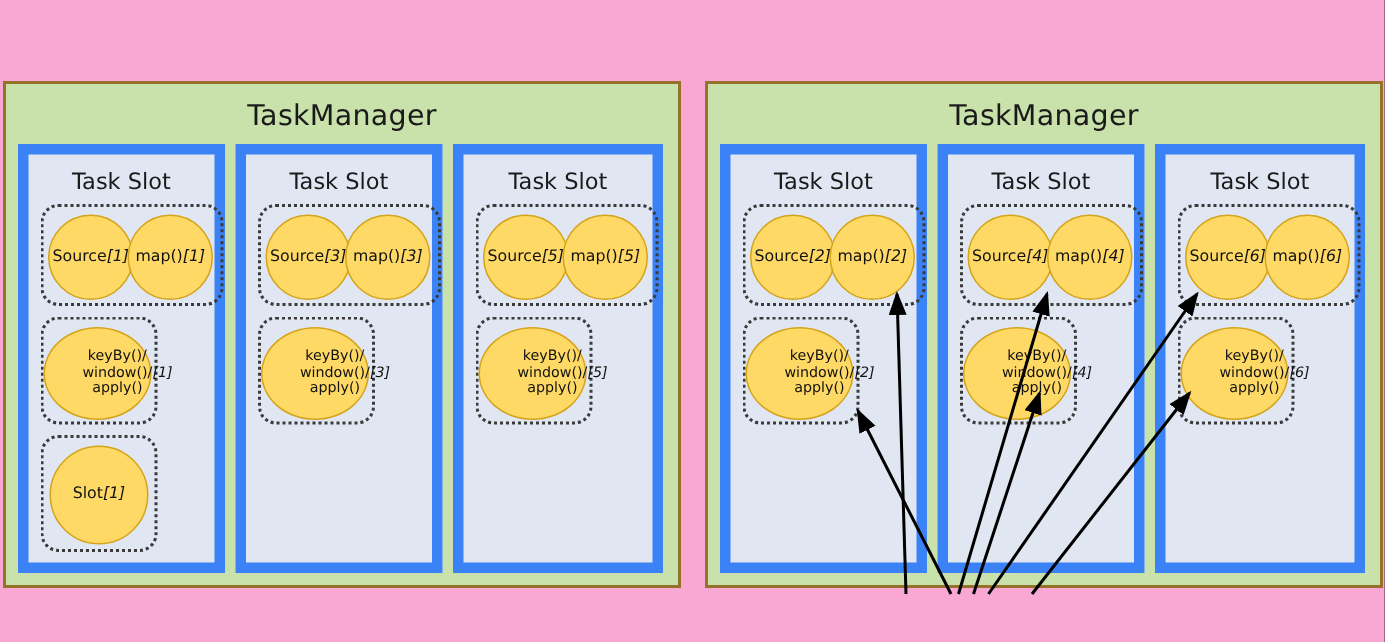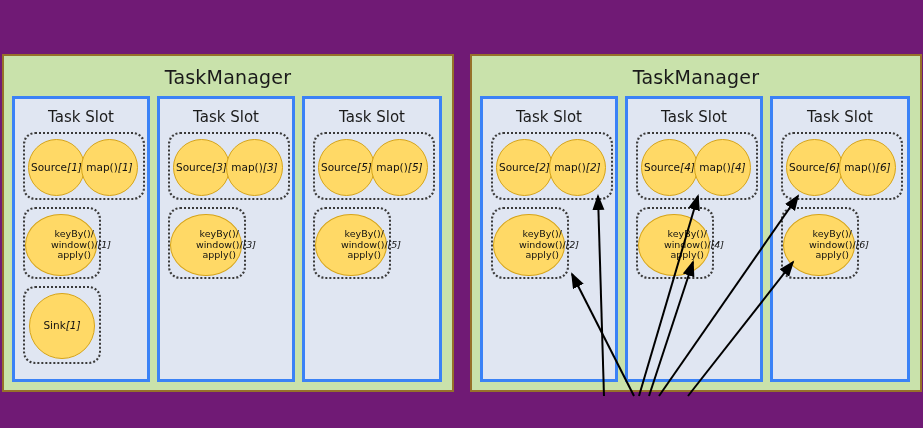--- a/index.html
+++ b/index.html
@@ -1,25 +1,25 @@
 <!DOCTYPE html>
 <html><head>
 <meta charset="utf-8">
 <style>
   html,body{margin:0;padding:0;background:#000;}
   body{width:923px;height:428px;overflow:hidden;
        font-family:"DejaVu Sans","Liberation Sans",sans-serif;}
-  #stage{position:relative;width:923px;height:428px;background:#701a75;}
+  #stage{position:relative;width:923px;height:428px;background:#f9a8d4;}
 
   .taskmanager{position:absolute;background:#c9e2ab;border:2px solid #96712a;
                box-sizing:border-box;}
   .tm-title{position:absolute;left:0;right:0;top:10px;text-align:center;
             font-size:19px;color:#1a1a1a;letter-spacing:.2px;}
 
-  .slot{position:absolute;background:#e0e6f2;border:3px solid #3b82f6;
+  .slot{position:absolute;background:#e0e6f2;border:7px solid #3b82f6;
         box-sizing:border-box;}
   .slot-title{position:absolute;left:0;right:0;top:9px;text-align:center;
               font-size:15px;color:#1a1a1a;}
 
   .group{position:absolute;border:2px dotted #3a3a3a;border-radius:12px;
          box-sizing:border-box;}
 
   .circle{position:absolute;border-radius:50%;background:#ffd966;
           border:1px solid #d6a419;box-sizing:border-box;
           display:flex;flex-direction:row;align-items:center;
@@ -54,21 +54,21 @@
         </div>
       </div>
       <div class="group" style="left:8px;top:108px;width:78px;height:72px;">
         <div class="circle kw" style="left:0px;top:5px;width:72px;height:62px;">
           <span class="lbl">keyBy()/ window()/ apply()</span>
           <span class="idx">[1]</span>
         </div>
       </div>
       <div class="group" style="left:8px;top:187px;width:78px;height:78px;">
         <div class="circle" style="left:4px;top:5px;width:66px;height:66px;">
-          <span class="lbl">Sink</span>
+          <span class="lbl">Slot</span>
           <span class="idx">[1]</span>
         </div>
       </div>
     </div>
 
     <div class="slot" style="left:153px;top:40px;width:138px;height:286px;">
       <div class="slot-title">Task Slot</div>
       <div class="group" style="left:8px;top:33px;width:122px;height:68px;">
         <div class="circle" style="left:3px;top:5px;width:57px;height:57px;">
           <span class="lbl">Source</span>

